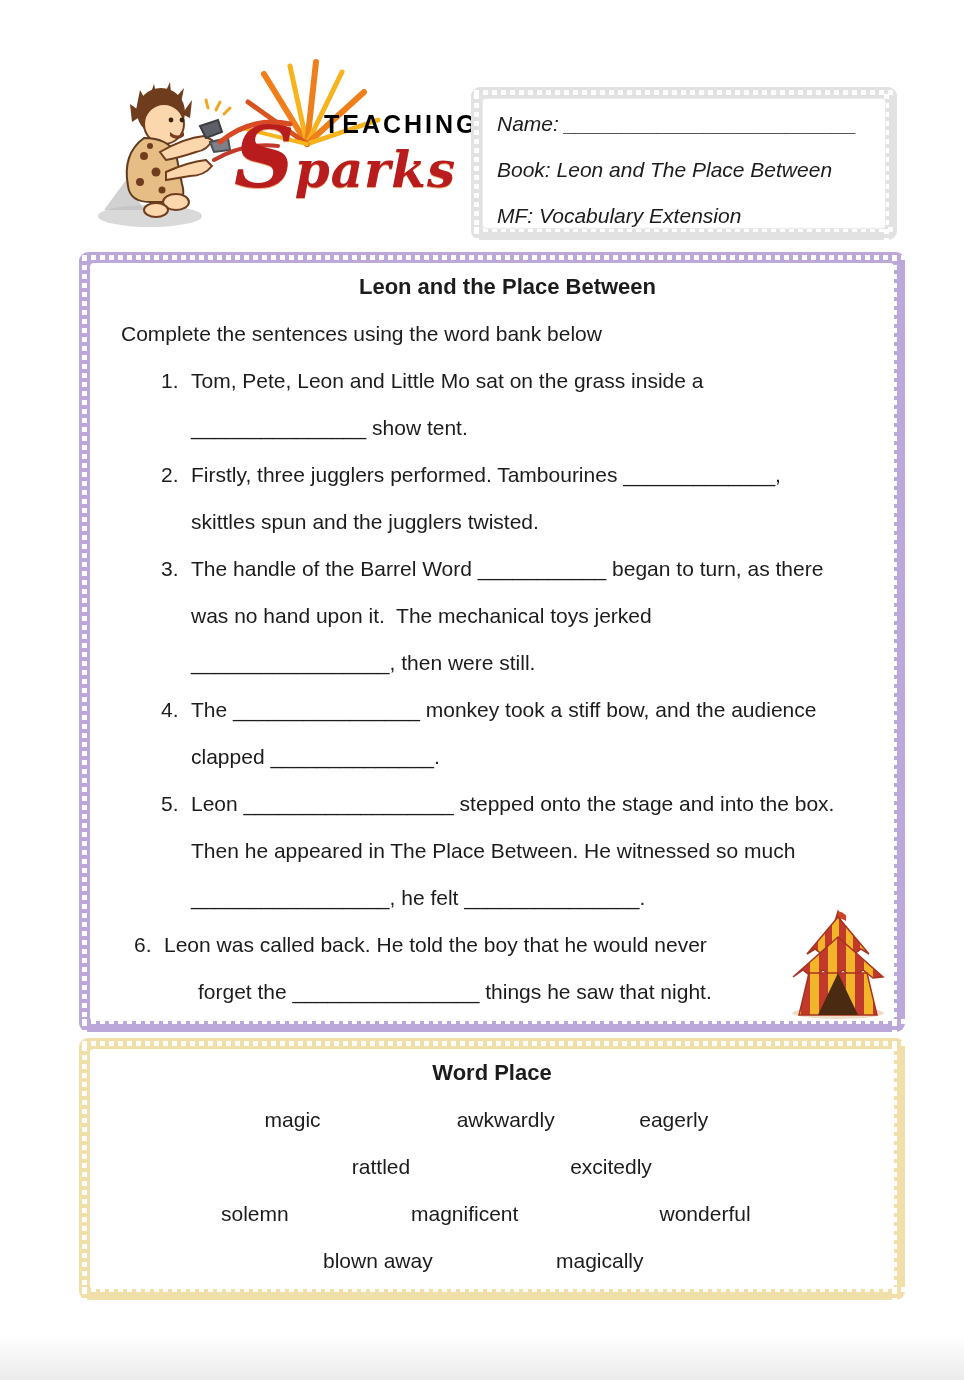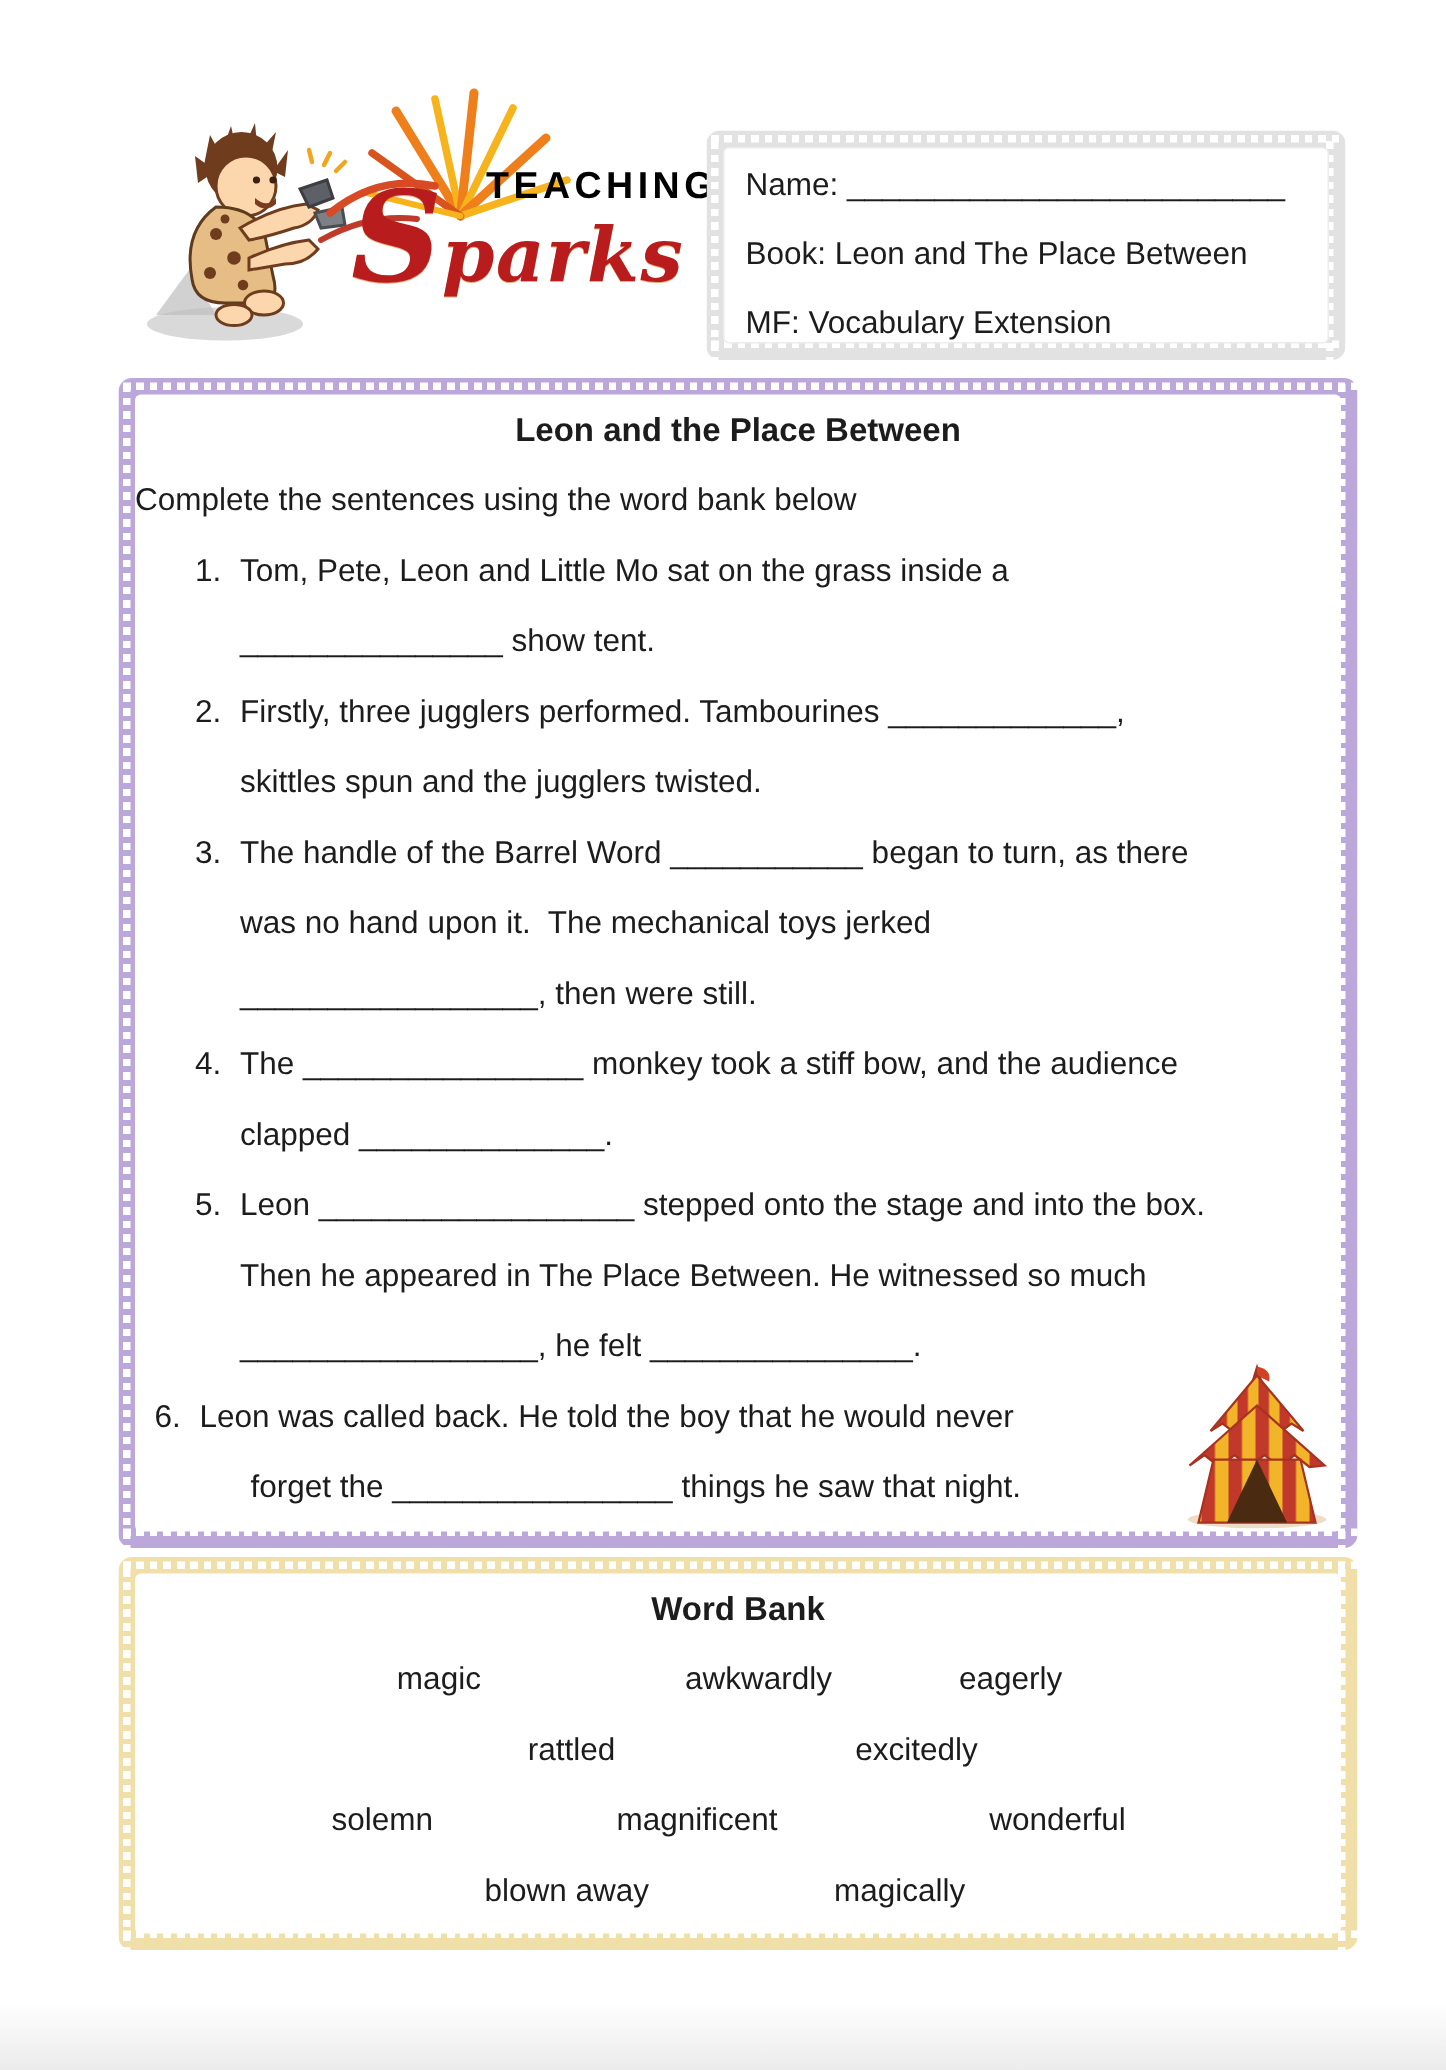--- a/index.html
+++ b/index.html
@@ -14,21 +14,21 @@
     background-image:
       repeating-linear-gradient(90deg,#fff 0 5px,rgba(255,255,255,0) 5px 9px),
       repeating-linear-gradient(90deg,#fff 0 5px,rgba(255,255,255,0) 5px 9px),
       repeating-linear-gradient(0deg,#fff 0 5px,rgba(255,255,255,0) 5px 9px),
       repeating-linear-gradient(0deg,#fff 0 5px,rgba(255,255,255,0) 5px 9px);
     background-size:100% 5px,100% 5px,5px 100%,5px 100%;
     background-position:3px 3px,3px calc(100% - 8px),3px 3px,calc(100% - 8px) 3px;
   }
   .dframe.purple{background-color:#bba7da;}
   .dframe.gold{background-color:#f1dfa9;}
-  .dframe.gray{background-color:#e2e2e2;}
+  .dframe.gray{background-color:#e2e2e2;font-style:italic;}
   .dinner{position:relative;width:100%;height:100%;background:#fff;border-radius:4px;box-sizing:border-box;}
   
   .logo{position:absolute;left:92px;top:64px;width:380px;height:170px;}
   .logo svg{position:absolute;}
   .cavman{left:0;top:16px;width:150px;height:150px;}
   .burst{left:120px;top:-6px;width:190px;height:130px;}
   .logo-teaching{
     position:absolute;left:232px;top:46px;font-size:25px;font-weight:bold;
     color:#000000;letter-spacing:3px;
   }
@@ -38,21 +38,21 @@
     text-shadow:0 1px 0 rgba(214,102,14,.55);white-space:nowrap;
   }
   .logo-sparks .s-cap{font-size:84px;line-height:1;}
   .logo-sparks .s-rest{font-size:50px;letter-spacing:1px;}
   .namebox{left:471px;top:87px;width:426px;height:153px;}
   .namebox .dinner{padding:2px 0 0 14px;border:1px solid #ececec;}
   .nline{height:46px;line-height:46px;font-size:21px;white-space:pre;}
   
   .mainbox{left:79px;top:252px;width:826px;height:780px;}
   .mainbox .dinner{padding-top:0;}
-  .wline{height:47px;line-height:47px;font-size:21px;white-space:pre;}
+  .wline{height:47px;line-height:47px;font-size:21px;white-space:pre;margin-left:31px;}
   .ws-title{text-align:center;font-weight:bold;font-size:22px;}
   .ws-subtitle{font-size:21px;}
   .iline{padding-left:70px;}
   .iline.first{padding-left:40px;}
   .num{display:inline-block;width:30px;}
   .item6 .iline.first{padding-left:13px;}
   .item6 .iline{padding-left:77px;}
   .tent{position:absolute;right:0px;bottom:2px;width:112px;height:112px;}
   
   .bankbox{left:79px;top:1038px;width:826px;height:262px;}
@@ -197,21 +197,21 @@
         <polygon points="55,10 24,47 32,42 40,48 48,42 55,48 62,42 70,48 78,42 86,47" fill="url(#stripesA)" stroke="#a83220" stroke-width="1.5"></polygon>
         <polygon points="55,30 10,70 20,63 30,71 40,63 50,71 60,63 70,71 80,63 90,71 100,70" fill="url(#stripesB)" stroke="#a83220" stroke-width="1.5"></polygon>
         <polygon points="26,66 84,66 94,108 16,108" fill="url(#stripesB)" stroke="#a83220" stroke-width="1.5"></polygon>
         <polygon points="55,66 75,108 35,108" fill="#4b2a12"></polygon>
       </svg>
     </div>
   </div>
 
   <div class="dframe gold bankbox">
     <div class="dinner">
-      <div class="bank-title">Word Bank</div>
+      <div class="bank-title">Word Place</div>
       <div class="bank-row">
         <span class="bword" style="left:25.2%">magic</span>
         <span class="bword" style="left:51.7%">awkwardly</span>
         <span class="bword" style="left:72.6%">eagerly</span>
       </div>
       <div class="bank-row">
         <span class="bword" style="left:36.2%">rattled</span>
         <span class="bword" style="left:64.8%">excitedly</span>
       </div>
       <div class="bank-row">

